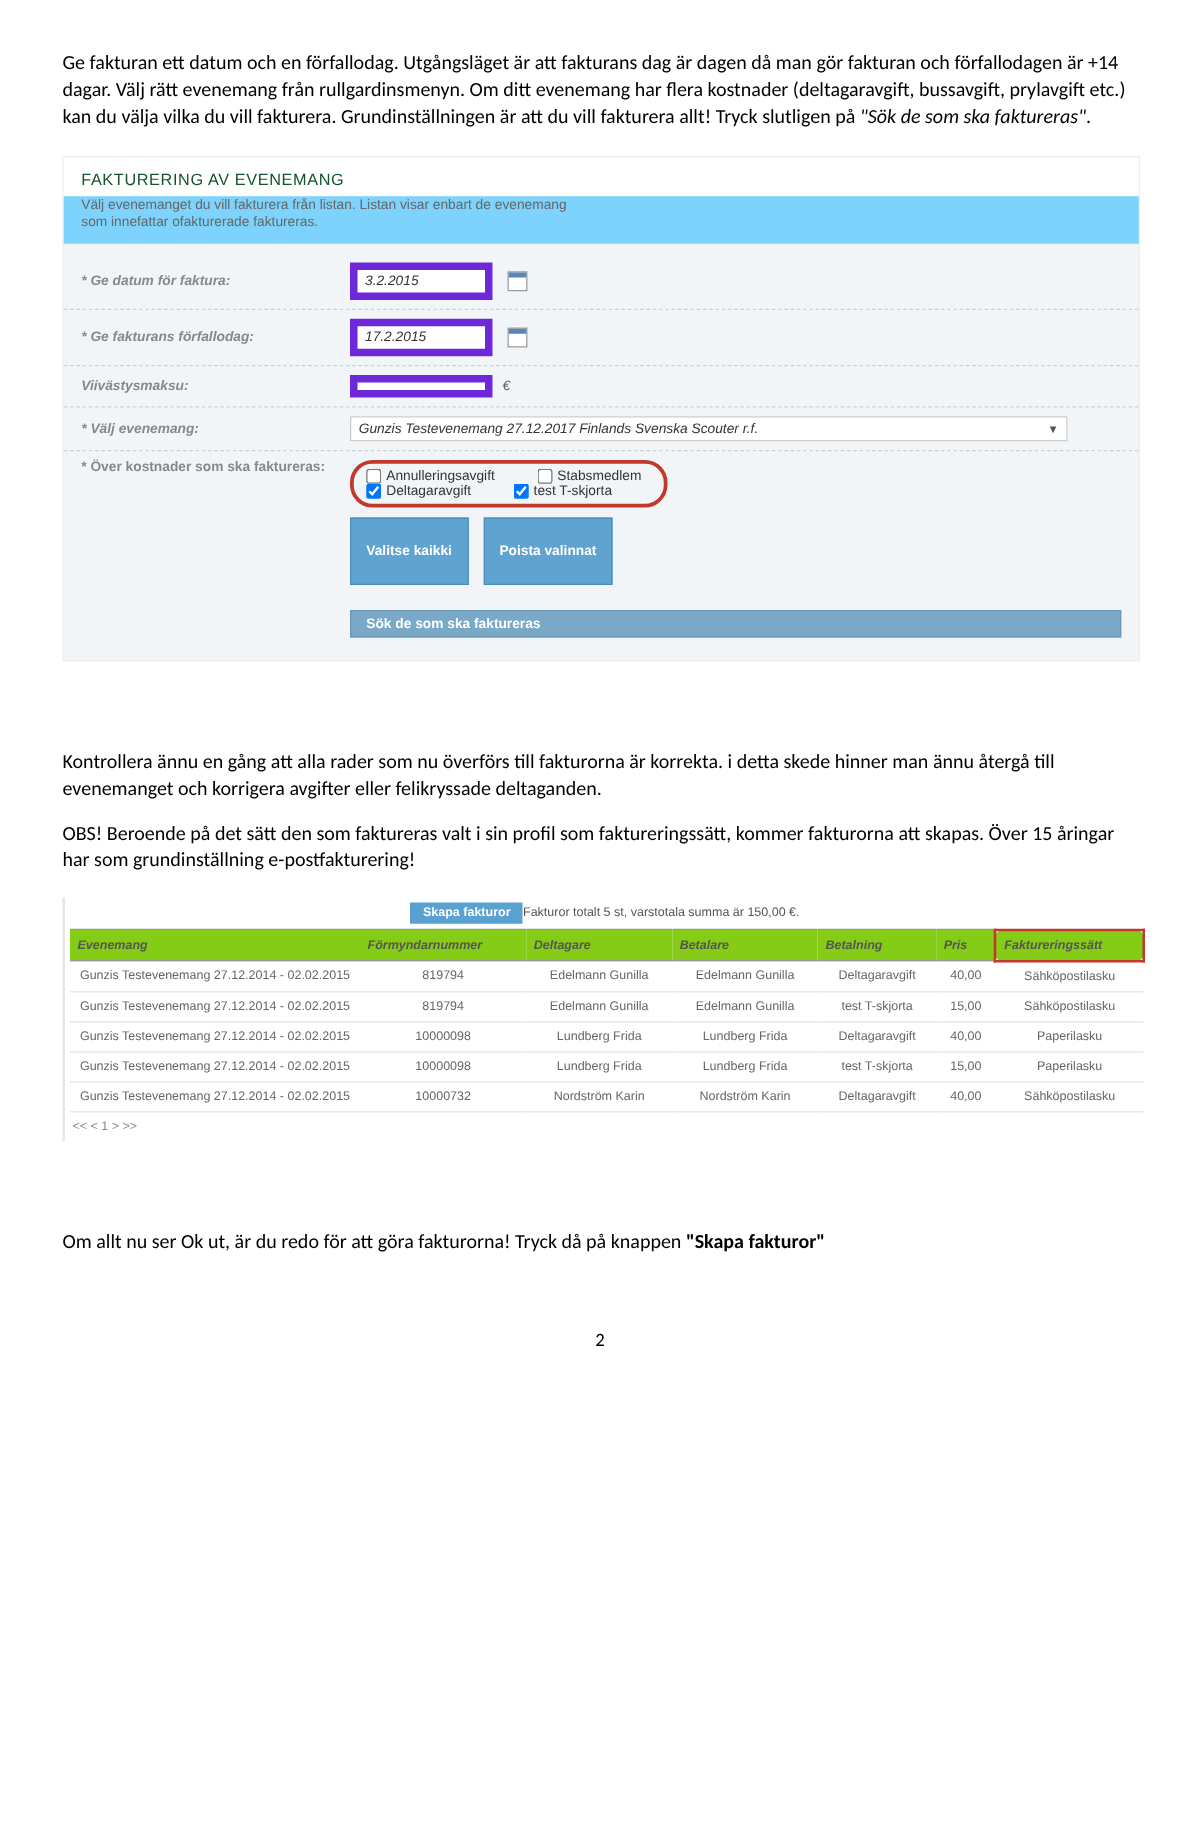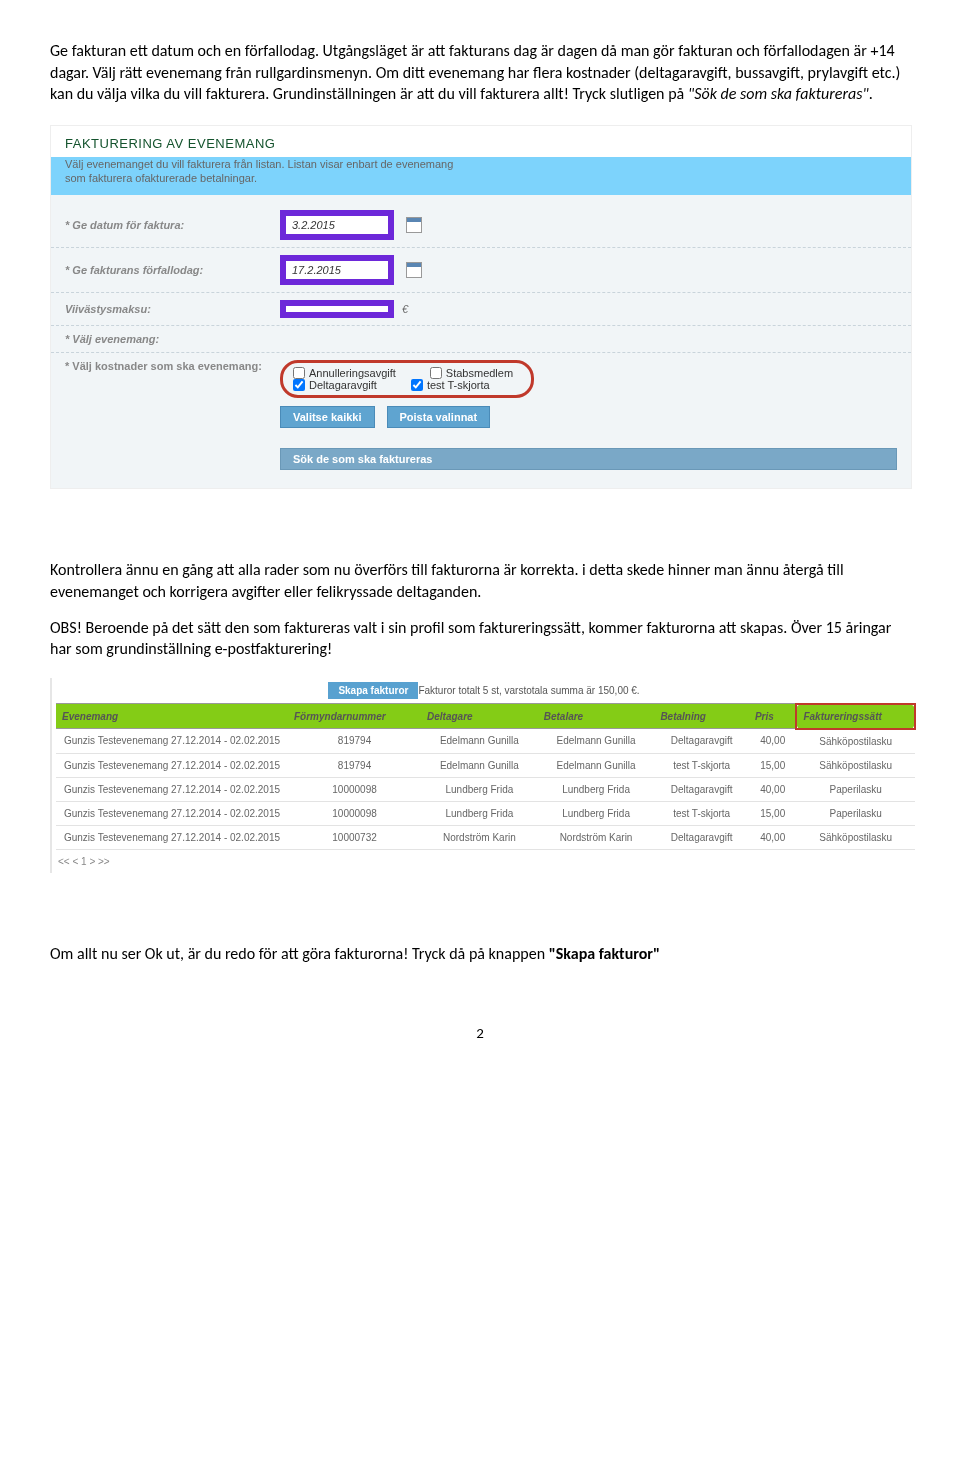--- a/index.html
+++ b/index.html
@@ -117,21 +117,21 @@
   }
   .s1-btns {
     display: flex;
     gap: 12px;
     padding: 4px 14px 10px 229px;
   }
   .s1-btn {
     background: #5fa4d0;
     color: #fff;
     border: 1px solid #4a8bb8;
-    padding: 4px 12px;
+    padding: 20px 12px;
     font-size: 11px;
     font-weight: bold;
     cursor: pointer;
   }
   .s1-search {
     padding: 10px 14px 4px 229px;
   }
   .s1-btn2 {
     background: #7aa8c7;
     color: #fff;
@@ -209,43 +209,47 @@
 <body>
 
 <p>
   <span>Ge fakturan ett datum och en förfallodag. Utgångsläget är att fakturans dag är dagen då man gör fakturan och förfallodagen är +14 dagar. Välj rätt evenemang från rullgardinsmenyn. Om ditt evenemang har flera kostnader (deltagaravgift, bussavgift, prylavgift etc.) kan du välja vilka du vill fakturera. Grundinställningen är att du vill fakturera allt! Tryck slutligen på </span><span class="italic">"Sök de som ska faktureras"</span><span>.</span>
 </p>
 
 <div class="screenshot1">
   <div class="s1-header">FAKTURERING AV EVENEMANG</div>
   <div class="s1-intro">
     <span>Välj evenemanget du vill fakturera från listan. Listan visar enbart de evenemang</span><br>
-    <span>som fakturera ofakturerade betalningar.</span>
+    <span>som innefattar ofakturerade faktureras.</span>
   </div>
   <div class="s1-body">
     <div class="s1-row">
       <div class="s1-label">* Ge datum för faktura:</div>
       <div class="s1-input">3.2.2015</div>
       <span class="s1-cal"></span>
     </div>
     <div class="s1-row">
       <div class="s1-label">* Ge fakturans förfallodag:</div>
       <div class="s1-input">17.2.2015</div>
       <span class="s1-cal"></span>
     </div>
     <div class="s1-row">
       <div class="s1-label">Viivästysmaksu:</div>
       <div class="s1-input"></div>
       <span class="s1-eur">€</span>
     </div>
     <div class="s1-row">
       <div class="s1-label">* Välj evenemang:</div>
+      <div class="s1-select">
+        <span>Gunzis Testevenemang 27.12.2017 Finlands Svenska Scouter r.f.</span>
+        <span class="caret">▼</span>
+      </div>
     </div>
     <div class="s1-costrow">
-      <div class="s1-label">* Välj kostnader som ska evenemang:</div>
+      <div class="s1-label">* Över kostnader som ska faktureras:</div>
       <div class="s1-costbox">
         <div class="cb-line">
           <label class="cb-item">
               <input type="checkbox" style="">
               <span>Annulleringsavgift</span>
             </label>
           <label class="cb-item">
               <input type="checkbox" style="">
               <span>Stabsmedlem</span>
             </label>

